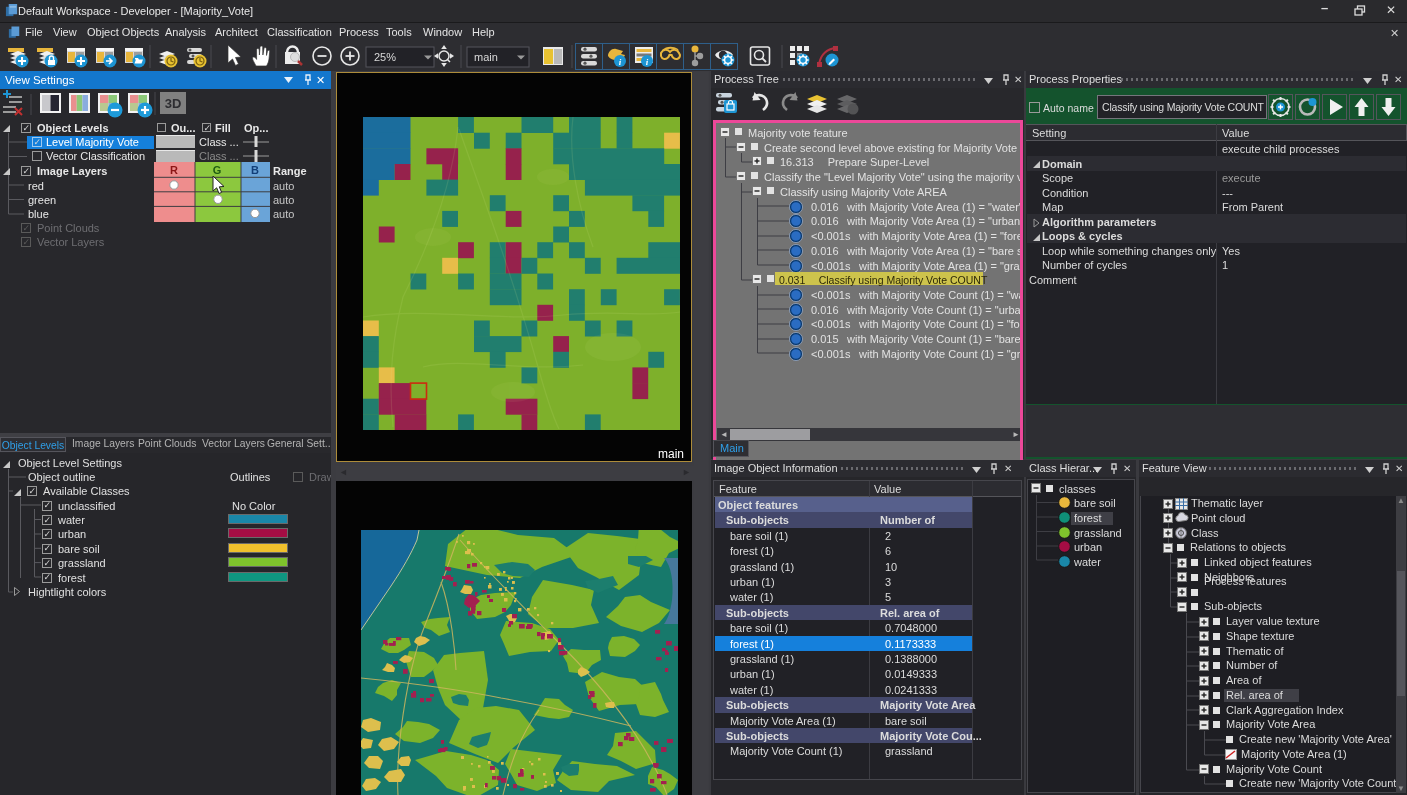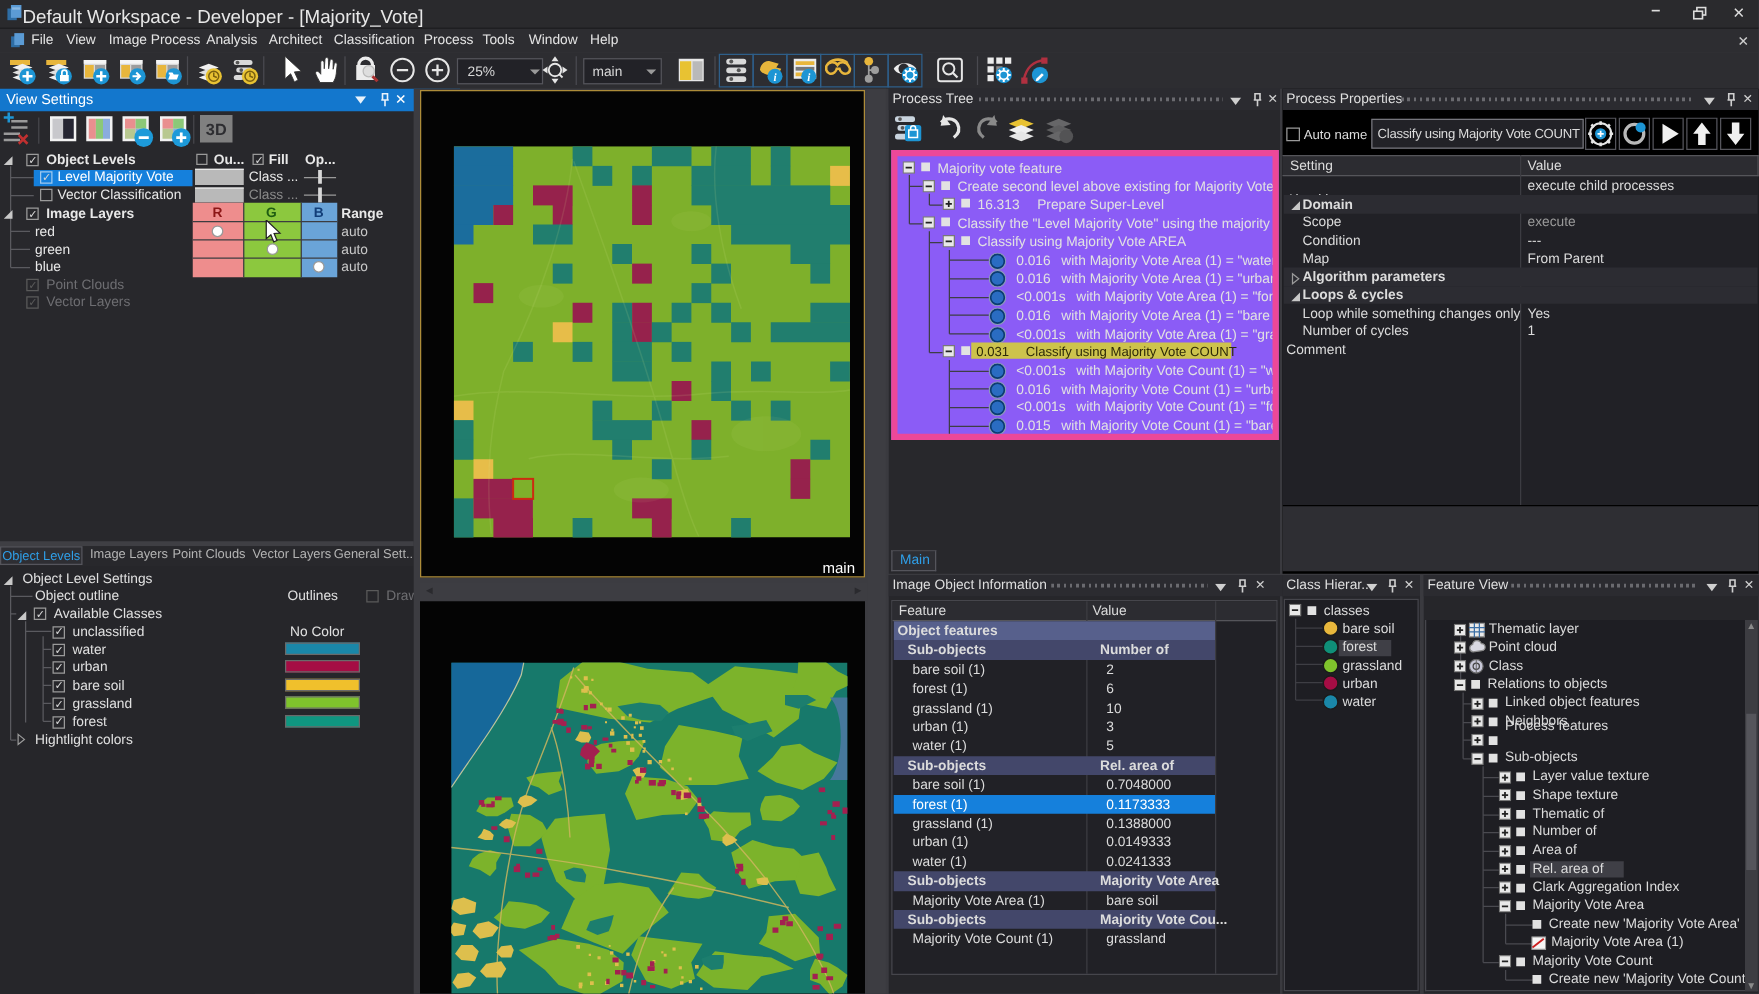--- a/index.html
+++ b/index.html
@@ -23,36 +23,36 @@
 </style>
 </head>
 <body>
 <div id="stage">
   <div class="abs" id="titlebar">
     <svg class="abs" style="left:5px;top:4px" width="14" height="14" viewBox="0 0 15 15">
         <rect x="1" y="3" width="8" height="10" fill="#2e6da4"></rect>
         <rect x="4" y="0" width="9" height="11" fill="#5b9bd5"></rect>
         <rect x="5" y="2" width="7" height="2" fill="#8ab9e3"></rect>
       </svg>
-    <span class="abs" style="left:18px;top:5px;font-size:15px">Default Workspace - Developer - [Majority_Vote]</span>
+    <span class="abs" style="left:18px;top:5px;font-size:11px">Default Workspace - Developer - [Majority_Vote]</span>
     <span class="abs" style="left:1321px;top:0px;font-size:13px;color:#dcdcdc;font-weight:bold">–</span>
     <svg class="abs" style="left:1354px;top:5px" width="12" height="12" viewBox="0 0 12 12">
         <rect x="3.5" y="1" width="7" height="6" fill="none" stroke="#dcdcdc" stroke-width="1.3"></rect>
         <rect x="1" y="4" width="7" height="6" fill="#2a2a2d" stroke="#dcdcdc" stroke-width="1.3"></rect>
       </svg>
     <span class="abs" style="left:1386px;top:3px;font-size:12px;color:#dcdcdc">✕</span>
   </div>
   <div class="abs" id="menubar">
     <svg class="abs" style="left:8px;top:3px" width="13" height="14" viewBox="0 0 15 15">
         <rect x="1" y="3" width="8" height="10" fill="#2e6da4"></rect>
         <rect x="4" y="0" width="9" height="11" fill="#5b9bd5"></rect>
       </svg>
     <span class="menuitem" style="left:25px">File</span>
     <span class="menuitem" style="left:53px">View</span>
-    <span class="menuitem" style="left:87px">Image Process</span>
+    <span class="menuitem" style="left:87px">Object Objects</span>
     <span class="menuitem" style="left:165px">Analysis</span>
     <span class="menuitem" style="left:215px">Architect</span>
     <span class="menuitem" style="left:267px">Classification</span>
     <span class="menuitem" style="left:339px">Process</span>
     <span class="menuitem" style="left:386px">Tools</span>
     <span class="menuitem" style="left:423px">Window</span>
     <span class="menuitem" style="left:472px">Help</span>
     <span class="abs" style="left:1390px;top:4px;font-size:11px;color:#cfcfcf">✕</span>
   </div>
   <div class="abs" id="toolbar">
@@ -819,21 +819,21 @@
           <path d="M2 11 L12 7 L22 11 L12 15 Z" fill="#f0f0f0"></path>
           <path d="M2 16 L12 12 L22 16 L12 20 Z" fill="#e6e6e6"></path>
         </g>
       <g transform="translate(124,5)" opacity="0.55">
           <path d="M2 6 L12 2 L22 6 L12 10 Z" fill="#9a9a9a"></path>
           <path d="M2 11 L12 7 L22 11 L12 15 Z" fill="#8a8a8a"></path>
           <path d="M2 16 L12 12 L22 16 L12 20 Z" fill="#9a9a9a"></path>
           <circle cx="18" cy="16" r="5.5" fill="#777"></circle>
         </g>
     </svg>
-    <div class="abs" style="left:2px;top:49px;width:310px;height:232px;background:#8b5cf6;border:5px solid #ec4899;overflow:hidden;font-size:11px;color:#e2e2e2">
+    <div class="abs" style="left:2px;top:49px;width:310px;height:408px;background:#737373;border:3px solid #ec4899;overflow:hidden;font-size:11px;color:#e2e2e2">
       <svg class="abs" style="left:0;top:0" width="310" height="318">
           <g stroke="#3e3e44" fill="none">
       <path d="M9.5 15 V54 M9.5 24 H20 M9.5 54 H20 M25.5 30 V39 M25.5 39 H36 M25.5 60 V157 M25.5 69 H36 M25.5 157 H36 M41.5 75 V142 M41.5 83 H73 M41.5 98 H73 M41.5 113 H73 M41.5 127 H73 M41.5 142 H73 M41.5 163 V230 M41.5 172 H73 M41.5 186 H73 M41.5 201 H73 M41.5 216 H73 M41.5 230 H73"></path>
           </g>
         </svg>
       <svg class="abs" style="left:4px;top:4.0px" width="10" height="10">
           <rect x="0.5" y="0.5" width="9" height="9" fill="#e8e8e8" stroke="#777"></rect>
           <line x1="2.5" y1="5" x2="7.5" y2="5" stroke="#222" stroke-width="1.4"></line>
         </svg>
       <span class="abs" style="left:32px;top:4.0px">Majority vote feature</span>
@@ -924,21 +924,21 @@
           <span class="abs" style="left:3px;top:1.5px;color:#b8b8b8;font-size:8px">◄</span>
           <span class="abs" style="right:3px;top:1.5px;color:#b8b8b8;font-size:8px">►</span>
           <div class="abs" style="left:13px;top:1px;width:80px;height:11px;background:#9d9da0"></div>
         </div>
     </div>
     <div class="abs" style="left:2px;top:369px;width:36px;height:17px;background:#2e2e33;border:1px solid #55555c;border-top-color:#46464c">
         <span class="abs" style="left:6px;top:1px;color:#2f9fe8;font-size:11px">Main</span>
       </div>
   </div>
 
-  <div class="abs" id="procprops" style="left:1026px;top:71px;width:381px;height:388px;background:#000000;font-size:11px;color:#dcdcdc">
+  <div class="abs" id="procprops" style="left:1026px;top:71px;width:381px;height:388px;background:#14532d;font-size:11px;color:#dcdcdc">
     <div class="ptitle" style="left:0;top:0;width:381px"><span style="padding-left:3px">Process Properties</span>
       <div class="abs" style="left:95px;top:7px;width:235px;height:3px;background:repeating-linear-gradient(90deg,#6a6a6f 0 2px,transparent 2px 5px)"></div>
       <svg class="abs" style="left:337px;top:7px" width="10" height="7">
           <path d="M0 0 h9 l-4.5 6 z" fill="#cfcfcf"></path>
         </svg>
       <svg class="abs" style="left:354px;top:3px" width="10" height="12">
           <path d="M3 1 h4 v5 h-4 z M2 6 h6 M5 6 v5" stroke="#cfcfcf" stroke-width="1.3" fill="none"></path>
         </svg>
       <span class="abs" style="left:368px;top:0px;font-size:10px;color:#cfcfcf">✕</span>
     </div>

